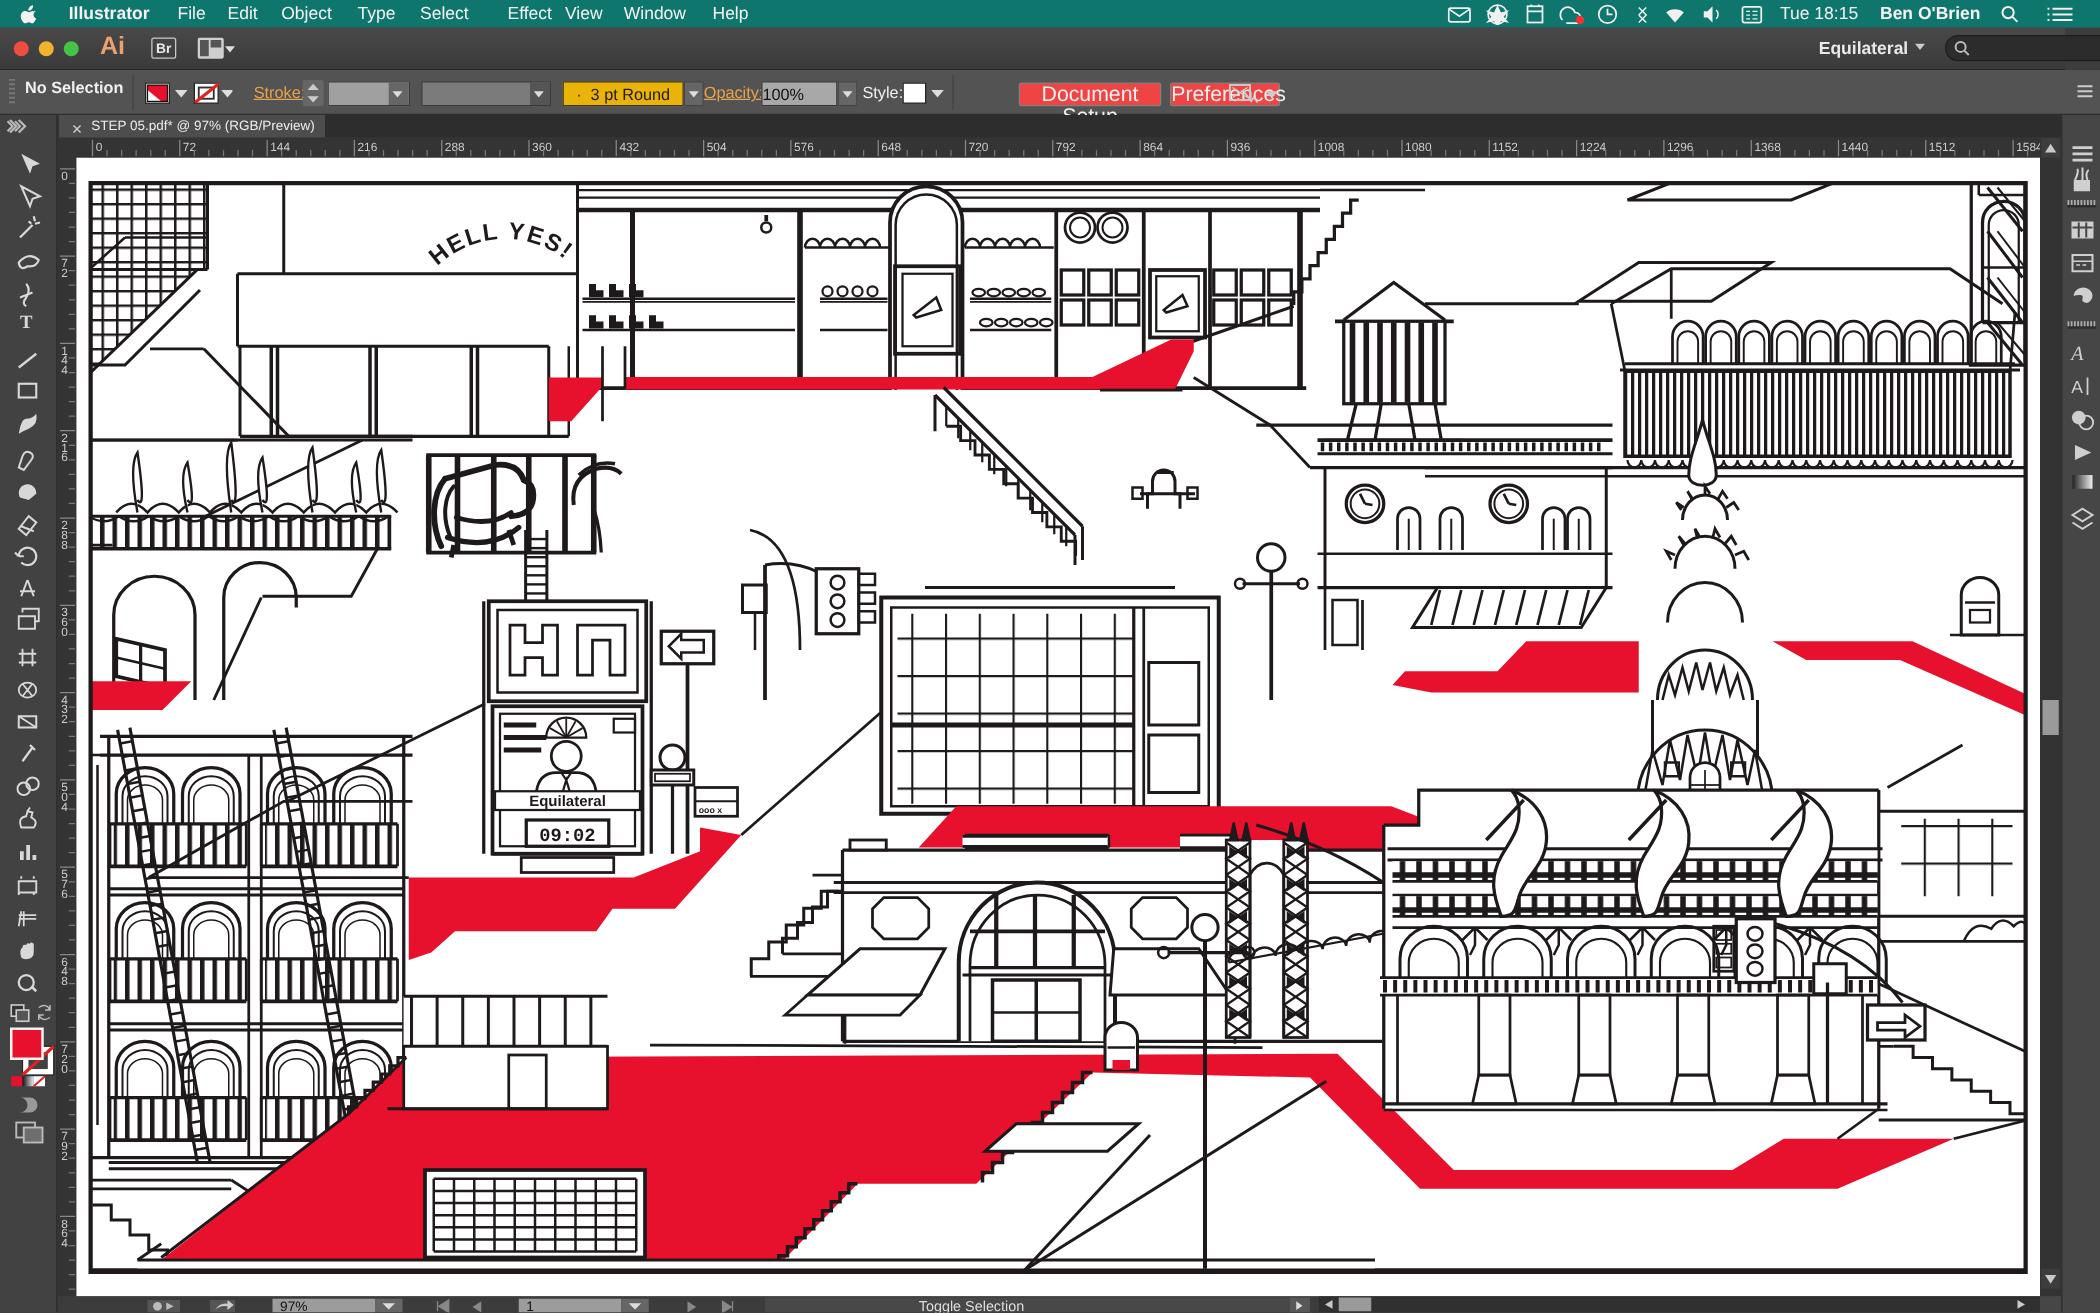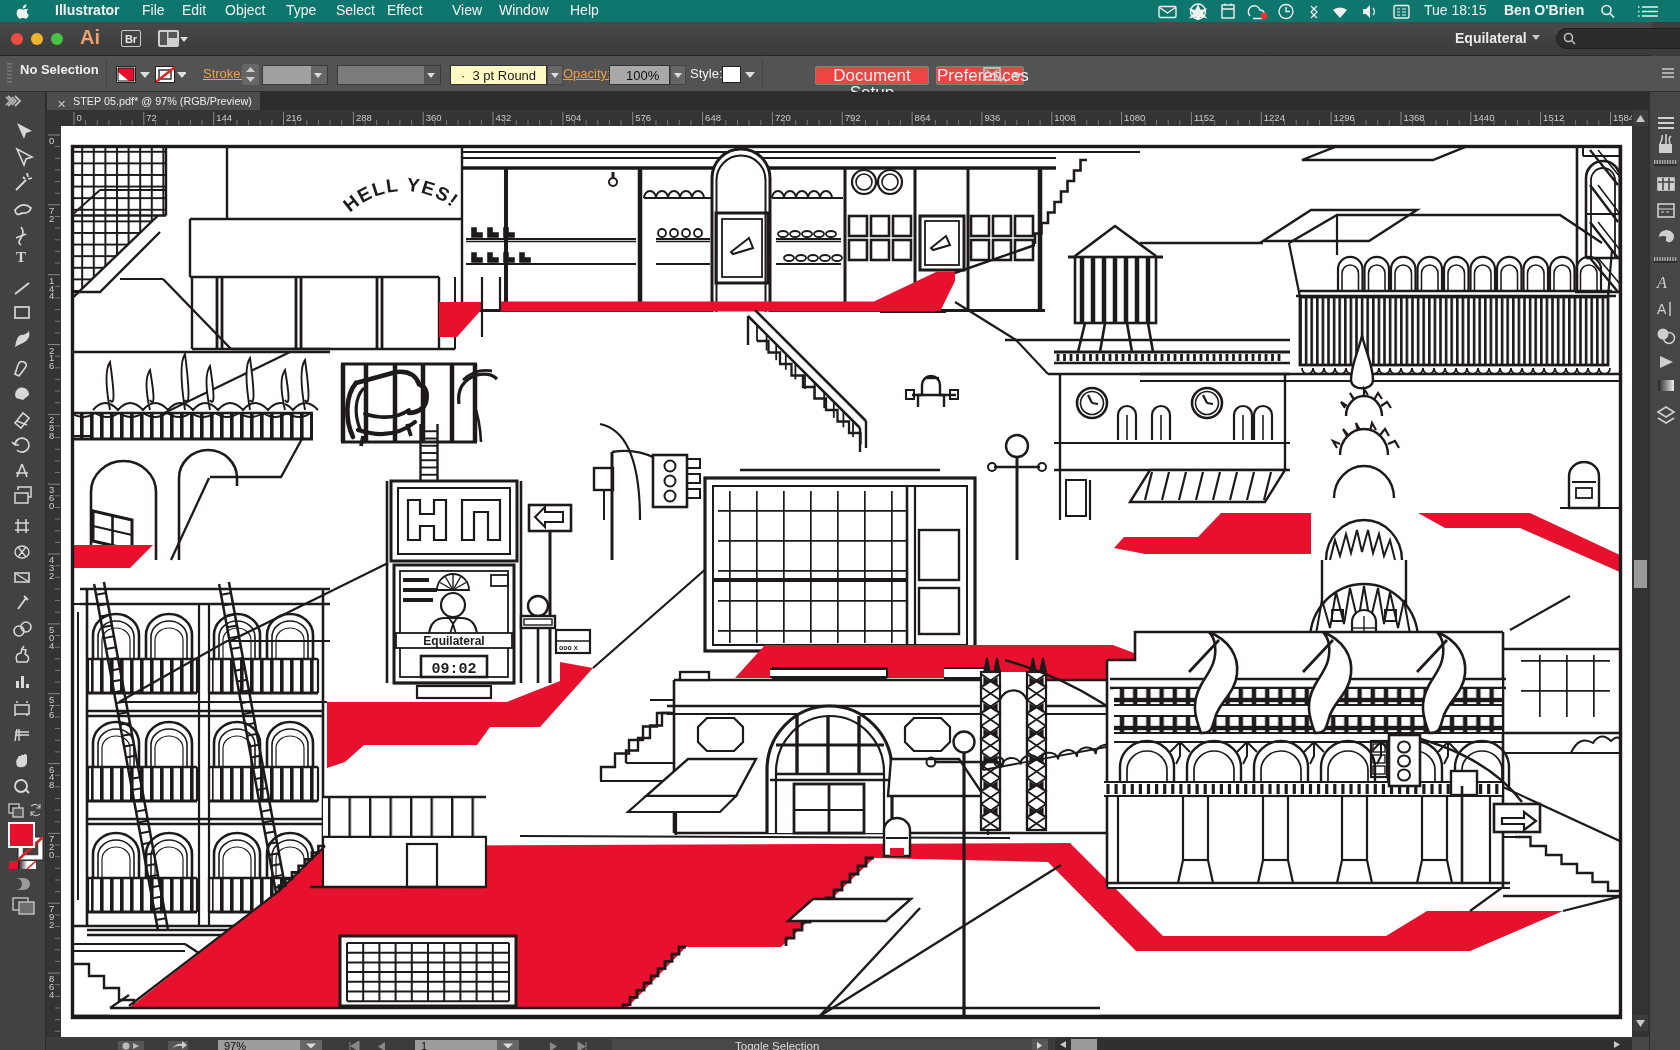--- a/index.html
+++ b/index.html
@@ -931,21 +931,21 @@
 <div id="menubar">
     <svg class="abs" style="left:15px;top:3px" width="16" height="16" viewBox="0 0 16 16">
       <path fill="#f2f2f2" d="M11.4,1.2c-1,.07-2.1.65-2.75,1.44-.58.7-1.1,1.8-.9,2.85,1.07.1,2.15-.55,2.8-1.33.65-.8,1.05-1.86.85-2.96zM11.5,5.8c-1.5,0-2.1.93-3.15.93-1.07 0-2-.9-3.28-.9C3.4,5.85,1.6,7.4,1.6,10.23c0,2.58,2.3,5.5,3.6,5.5.8,0,1.6-.87,2.78-.87,1.17,0,1.68.85,2.8.85,1.23,0,2.73-2.6,3.15-3.94-1.65-.77-2.1-2.2-2.1-3.06,0-1.3.9-2.2,1.67-2.62-.6-.3-1.4-.3-2,.29z"></path>
     </svg>
     <span class="mi" style="left:55px;font-weight:bold">Illustrator</span>
     <span class="mi" style="left:142px;font-weight:normal">File</span>
     <span class="mi" style="left:182px;font-weight:normal">Edit</span>
     <span class="mi" style="left:225px;font-weight:normal">Object</span>
     <span class="mi" style="left:286px;font-weight:normal">Type</span>
     <span class="mi" style="left:336px;font-weight:normal">Select</span>
-    <span class="mi" style="left:387px;font-weight:normal">Effect</span>
+    <span class="mi" style="left:406px;font-weight:normal">Effect</span>
     <span class="mi" style="left:452px;font-weight:normal">View</span>
     <span class="mi" style="left:499px;font-weight:normal">Window</span>
     <span class="mi" style="left:570px;font-weight:normal">Help</span>
     <svg class="abs" style="left:1158px;top:3px" width="290" height="17" viewBox="0 0 290 17">
       <g stroke="#f0f0f0" stroke-width="1.4" fill="none">
        <rect x="1" y="3.5" width="17" height="11" rx="1.5"></rect>
         <path d="M1.5,4.5 L9.5,10 L17.5,4.5"></path>
        <circle cx="40" cy="8.5" r="7.5"></circle>
         <path d="M40,1 l2.8,6 6.5,-1.8 -4.4,5.2 4.4,5 -6.5,-1.7 -2.8,5.8 -2.8,-5.8 -6.5,1.7 4.4,-5 -4.4,-5.2 6.5,1.8 Z" fill="#f0f0f0" stroke="none"></path>
        <rect x="64" y="2" width="12" height="13"></rect>
@@ -1022,26 +1022,26 @@
       <rect x="0" y="0" width="17" height="21" fill="#666" rx="2"></rect>
       <path d="M4,8 l4.5,-5 4.5,5 Z" fill="#ccc"></path>
       <path d="M4,13 l4.5,5 4.5,-5 Z" fill="#ccc"></path>
     </svg>
     <div class="abs" style="left:262px;top:9px;width:66px;height:20px;background:#a0a0a0;border:1px solid #3a3a3a"><div style="position:absolute;right:0;top:0;width:16px;height:18px;background:#666">
         <span style="position:absolute;left:3px;top:7px;border-left:4.5px solid transparent;border-right:4.5px solid transparent;border-top:5.5px solid #ddd"></span>
       </div><span style="font-size:12px;color:#111;padding-left:5px;line-height:18px"></span></div>
     <div class="abs" style="left:337px;top:9px;width:104px;height:20px;background:#7b7b7b;border:1px solid #3a3a3a"><div style="position:absolute;right:0;top:0;width:16px;height:18px;background:#555">
         <span style="position:absolute;left:3px;top:7px;border-left:4.5px solid transparent;border-right:4.5px solid transparent;border-top:5.5px solid #ddd"></span>
       </div><span style="font-size:12px;color:#111;padding-left:5px;line-height:18px"></span></div>
-    <div class="abs" style="left:450px;top:9px;width:97px;height:20px;background:#fef9c3;border:1px solid #333;color:#1a1a1a;font-size:13px;text-align:center;line-height:19px">·&nbsp;&nbsp;3 pt Round</div>
+    <div class="abs" style="left:450px;top:9px;width:97px;height:20px;background:#eab308;border:1px solid #333;color:#1a1a1a;font-size:13px;text-align:center;line-height:19px">·&nbsp;&nbsp;3 pt Round</div>
     <div class="abs" style="left:547px;top:9px;width:16px;height:20px;background:#666;border:1px solid #444">
       <span style="position:absolute;left:3px;top:7px;border-left:4.5px solid transparent;border-right:4.5px solid transparent;border-top:5.5px solid #ddd"></span>
     </div>
     <span class="abs" style="left:563px;top:10px;font-size:13px"><u style="color:#e8a34d">Opacity:</u></span>
-    <div class="abs" style="left:609px;top:9px;width:61px;height:20px;background:#a8a8a8;border:1px solid #333;color:#111;font-size:13px;padding-left:16px;line-height:19px">100%</div>
+    <div class="abs" style="left:609px;top:9px;width:61px;height:20px;background:#a8a8a8;border:1px solid #333;color:#111;font-size:13px;padding-left:0;line-height:19px">100%</div>
     <div class="abs" style="left:670px;top:9px;width:16px;height:20px;background:#666;border:1px solid #444">
       <span style="position:absolute;left:3px;top:7px;border-left:4.5px solid transparent;border-right:4.5px solid transparent;border-top:5.5px solid #ddd"></span>
     </div>
     <span class="abs" style="left:690px;top:10px;font-size:13px;color:#f0f0f0">Style:</span>
     <svg class="abs" style="left:722px;top:10px" width="36" height="18" viewBox="0 0 36 18">
       <rect x="0.5" y="0.5" width="18" height="16" fill="#fff" stroke="#222"></rect>
       <path d="M23,6 h10 l-5,6 Z" fill="#ddd"></path>
     </svg>
     <div class="abs" style="left:762px;top:4px;width:1px;height:28px;background:#434343"></div>
     <div class="btn" style="left:769px;width:114px;line-height:17px">Document Setup</div>

